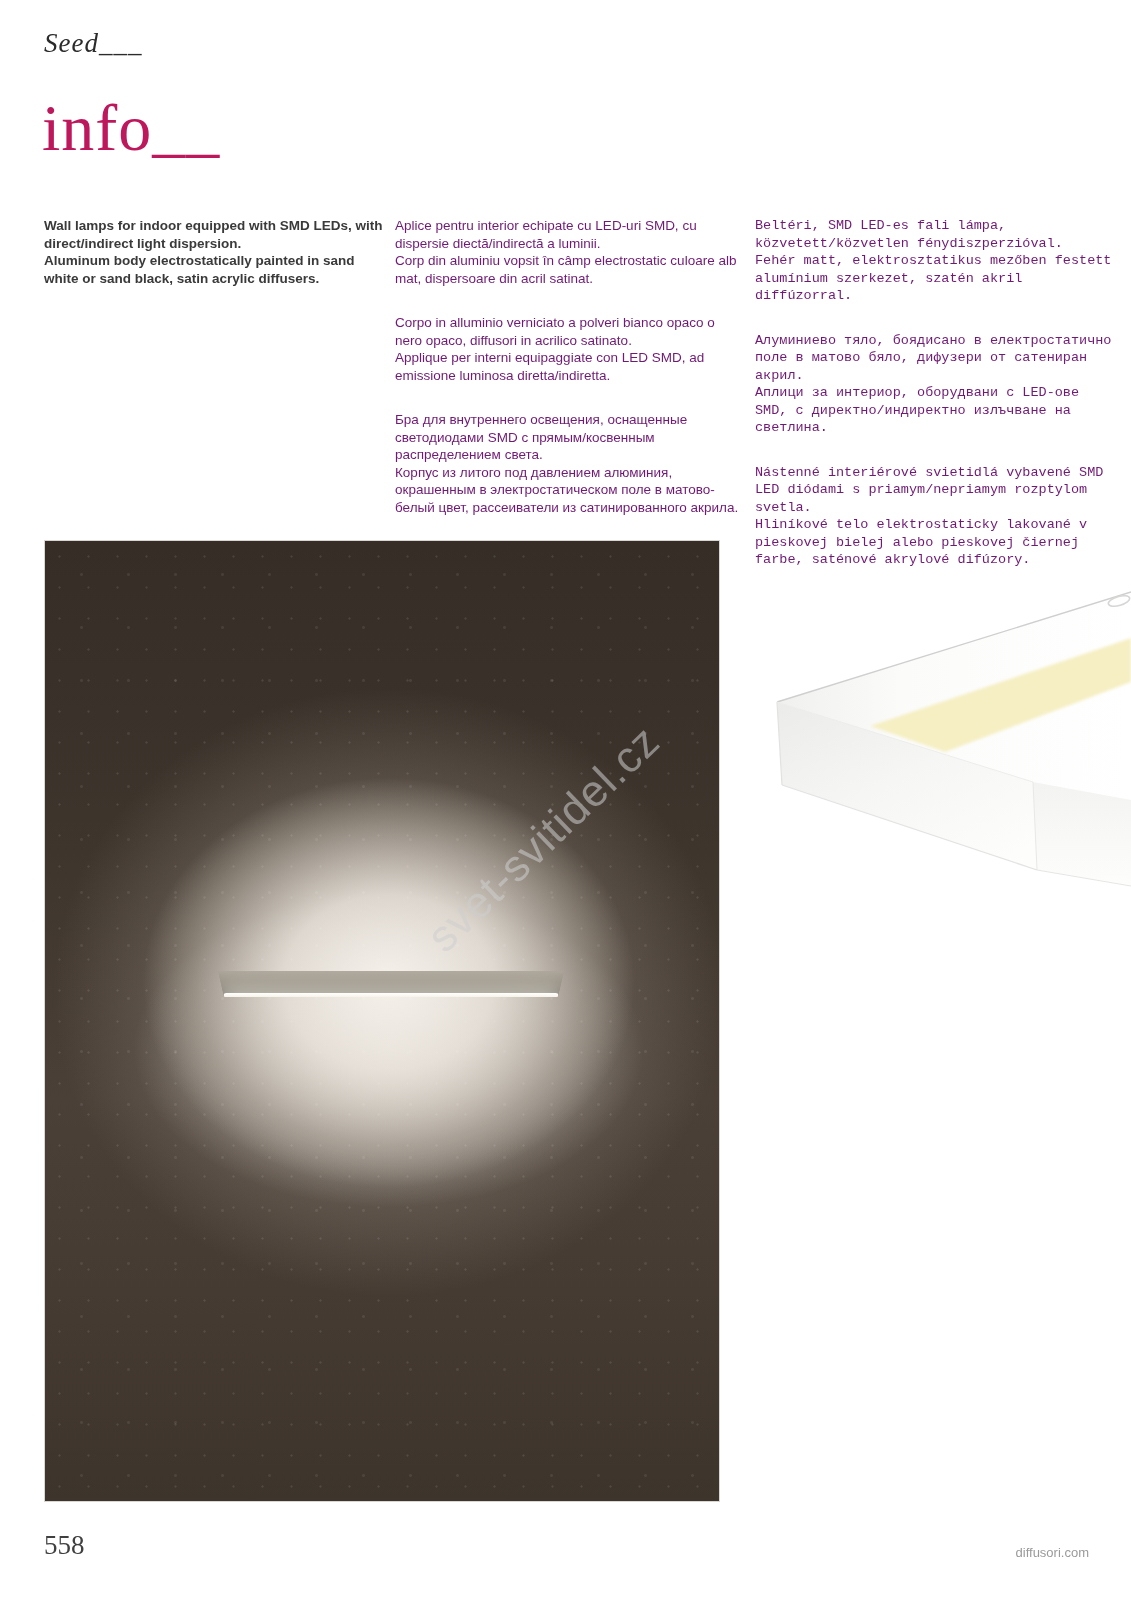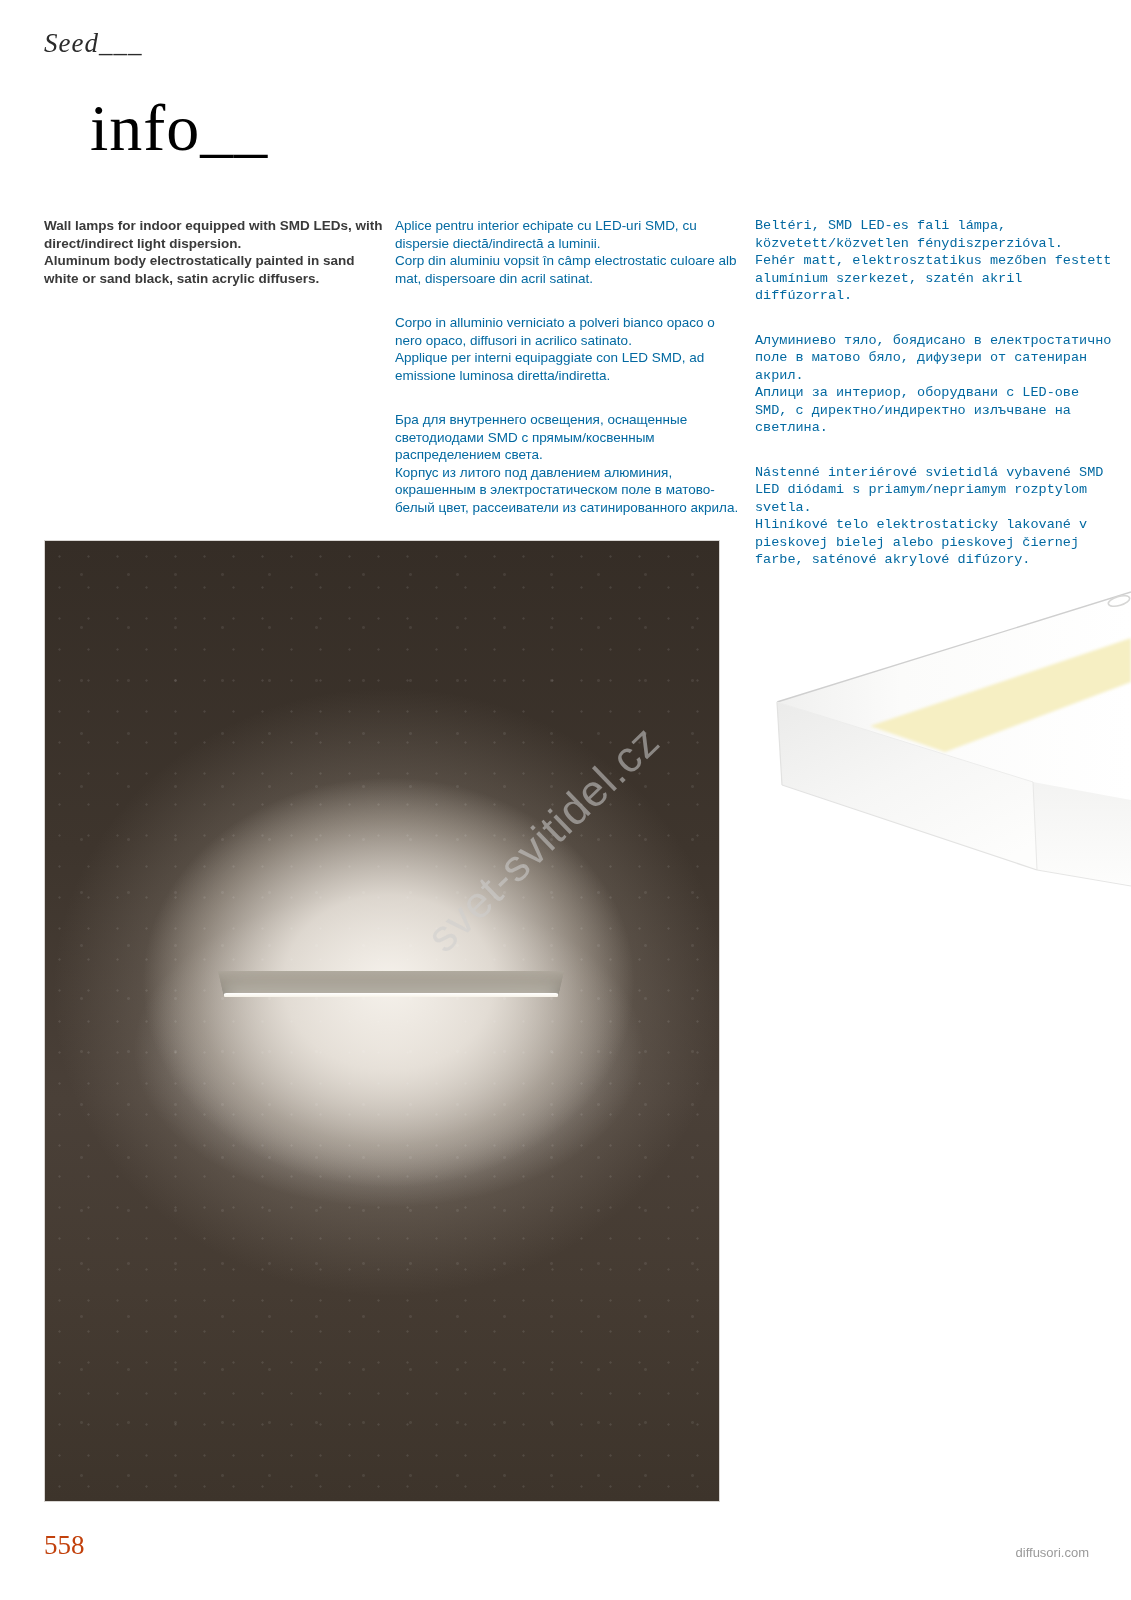--- a/index.html
+++ b/index.html
@@ -9,24 +9,24 @@
   }
   
   .brand{
     position:absolute;left:44px;top:30px;
     font-family:"Liberation Serif",serif;font-size:27px;line-height:1;
     color:#2b2b2b;letter-spacing:1px;font-style:italic;
   }
   .page-title{
     position:absolute;left:42px;top:95px;
     font-family:"Liberation Serif",serif;font-size:66px;line-height:1;
-    color:#000000;letter-spacing:1px;font-weight:400;margin-left:48px;
+    color:#be185d;letter-spacing:1px;font-weight:400;
   }
   
-  .col{position:absolute;top:190px;font-size:13.5px;line-height:17.5px;color:#0369a1;}
+  .col{position:absolute;top:190px;font-size:13.5px;line-height:17.5px;color:#701a75;}
   .col-1{left:44px;width:345px;color:#3a3a3a;font-weight:700;}
   .col-2{left:395px;width:345px;}
   .col-3{left:755px;width:360px;font-family:Liberation Mono, monospace;}
   .desc{margin:0 0 27px 0;}
   
   .photo{
     position:absolute;left:44px;top:540px;width:676px;height:962px;
     border:1px solid #d8d5d2;box-sizing:border-box;
     background-image:
       radial-gradient(circle, rgba(255,255,255,0.10) 0.8px, rgba(0,0,0,0) 1.5px),
@@ -54,21 +54,21 @@
     transform:rotate(-44deg);
     font-size:44px;letter-spacing:1px;color:rgba(205,205,205,0.55);
     white-space:nowrap;font-family:"Liberation Sans",sans-serif;
   }
   
   .render{position:absolute;left:740px;top:540px;width:391px;height:360px;}
   .render svg{display:block;}
   
   .page-number{
     position:absolute;left:44px;top:1530px;
-    font-family:"Liberation Serif",serif;font-size:27px;color:#c2410c;
+    font-family:"Liberation Serif",serif;font-size:27px;color:#404040;
   }
   .website{
     position:absolute;right:42px;top:1545px;
     font-size:13px;color:#9a9a9a;
   }
 </style>
 </head>
 <body>
 
 <div class="brand">Seed___</div>

